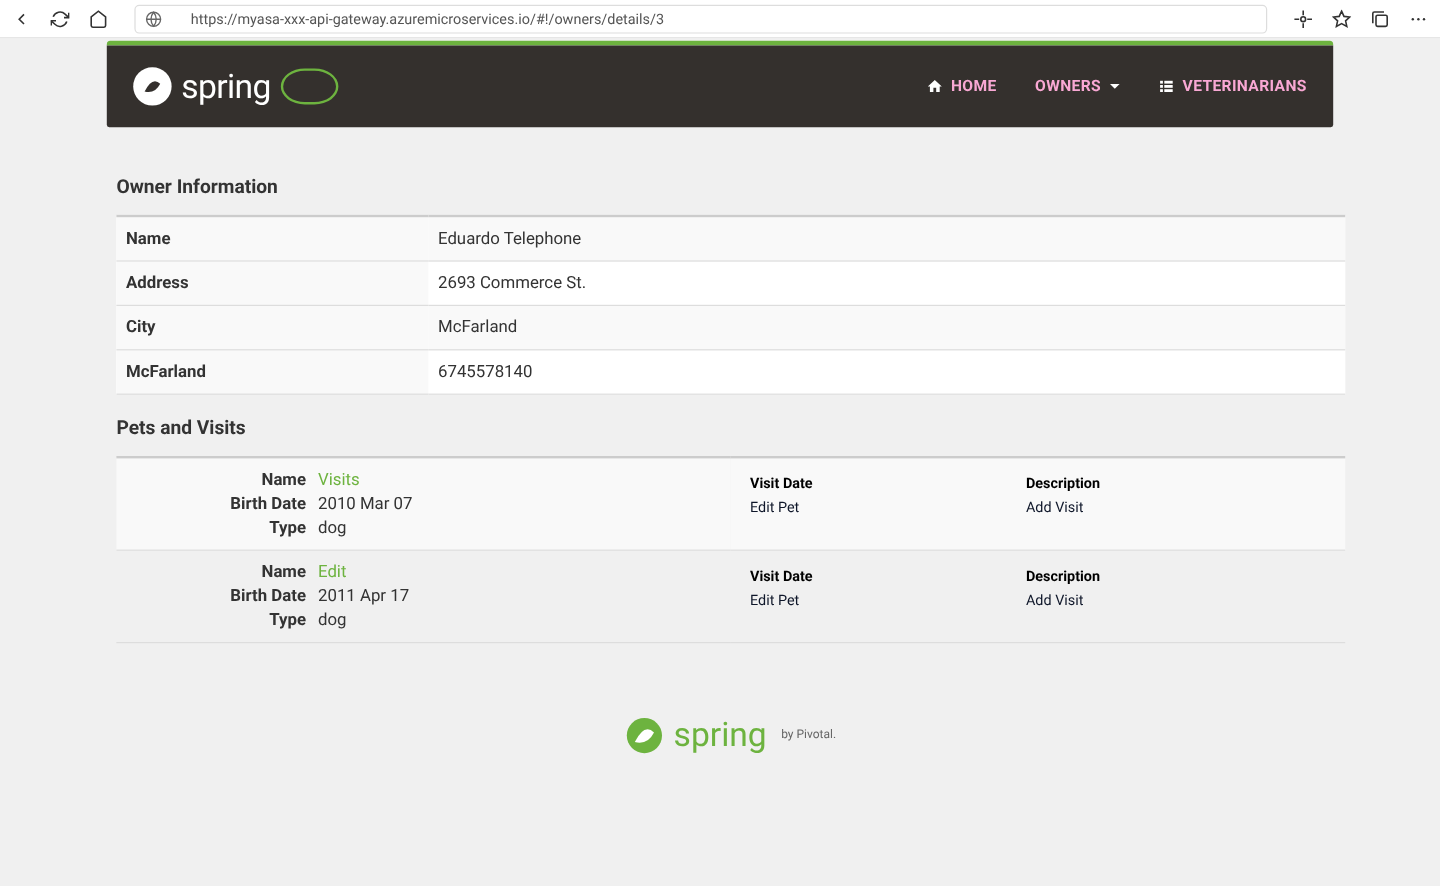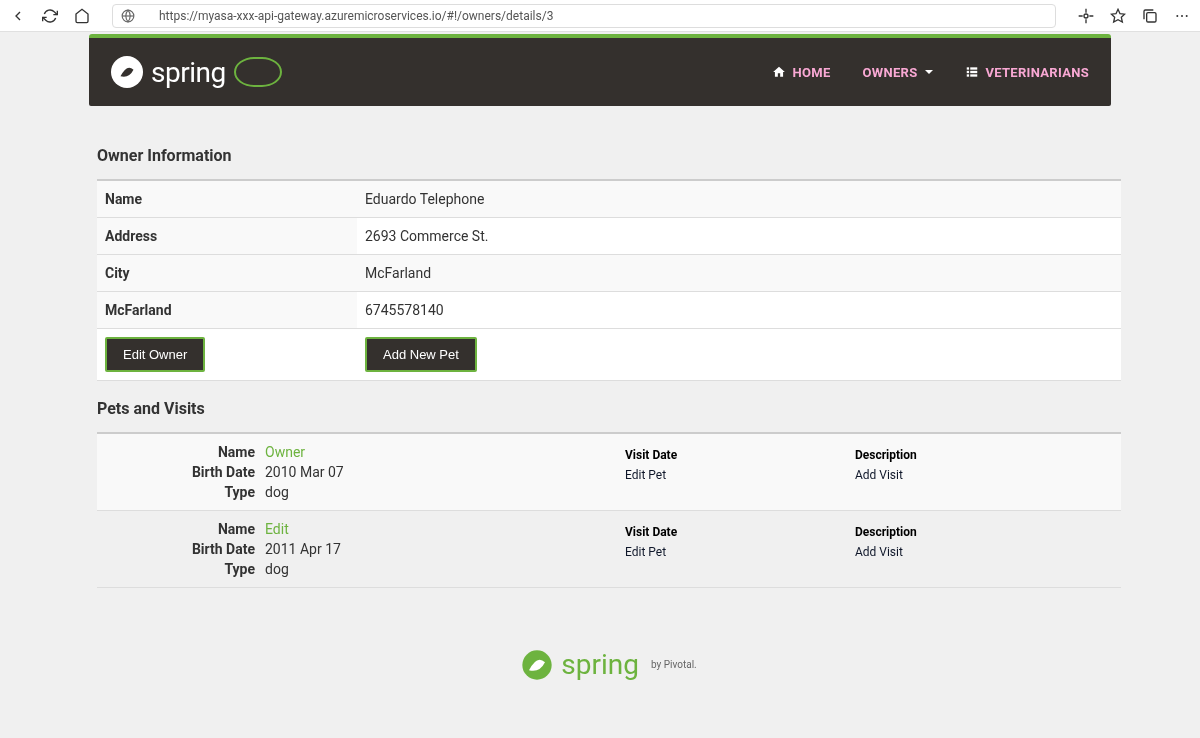--- a/index.html
+++ b/index.html
@@ -169,36 +169,32 @@
         <td>2693 Commerce St.</td>
       </tr>
       <tr>
         <th>City</th>
         <td>McFarland</td>
       </tr>
       <tr>
         <th>McFarland</th>
         <td>6745578140</td>
       </tr>
-      <tr class="btn-row">
-        <td><button class="btn">Edit Owner</button></td>
-        <td><button class="btn">Add New Pet</button></td>
-      </tr>
     </tbody>
       </table>
 
     <div class="pets-section">
       <h2>Pets and Visits</h2>
       <table class="pets-table">
         <tbody id="pets-body">
             <tr>
               <td class="pet-info">
     <div class="pet-info-inner">
       <span class="lbl">Name</span>
-      <span class="val link">Owner</span>
+      <span class="val link">Visits</span>
       <span class="lbl">Birth Date</span>
       <span class="val">2010 Mar 07</span>
       <span class="lbl">Type</span>
       <span class="val">dog</span>
     </div>
               </td>
               <td>
     <table class="visits-table">
       <tbody>
                     <tr>

